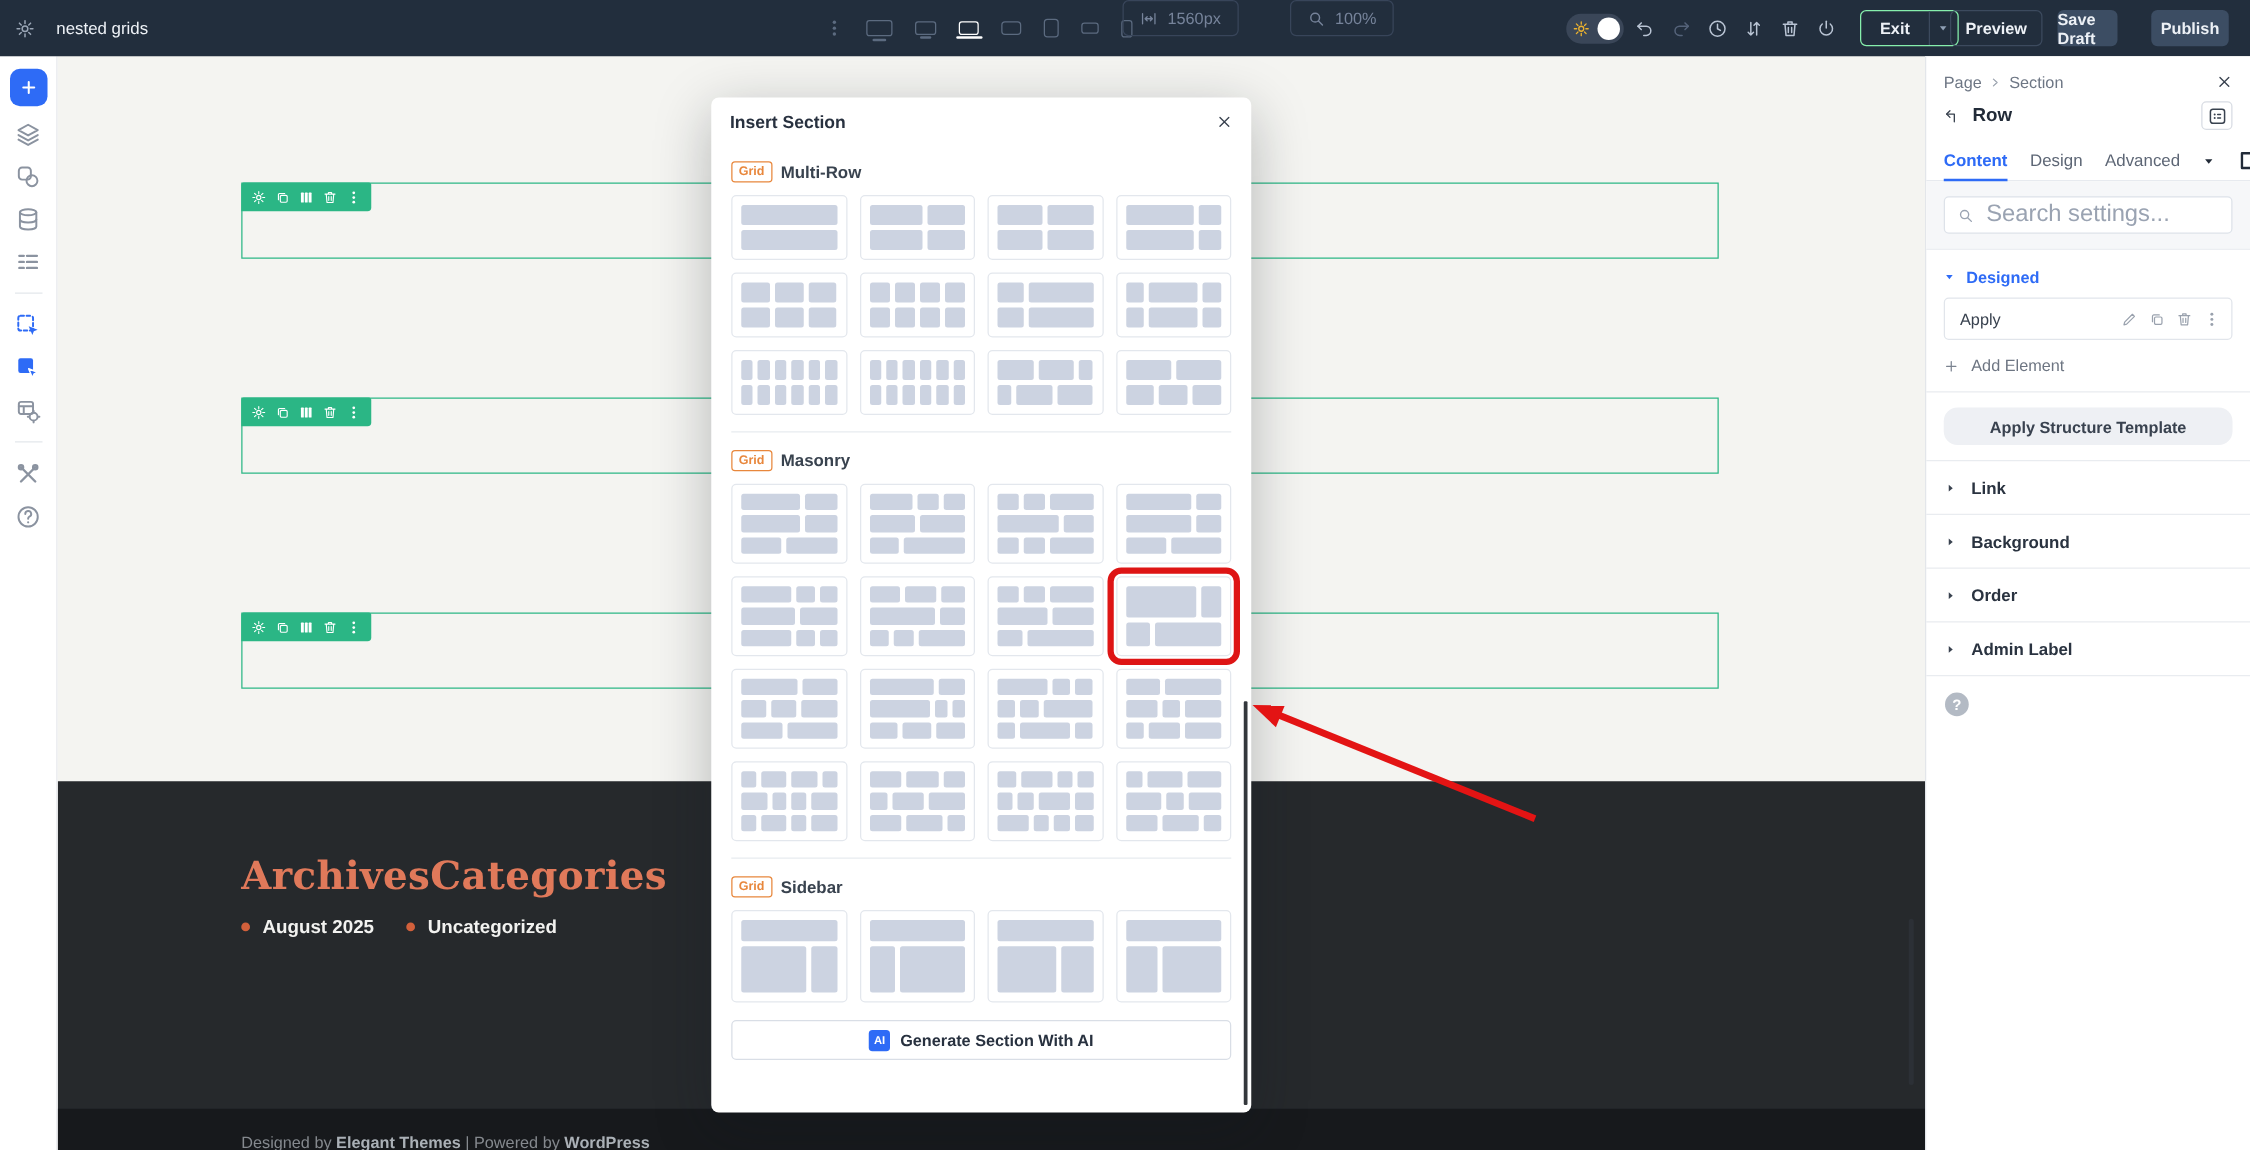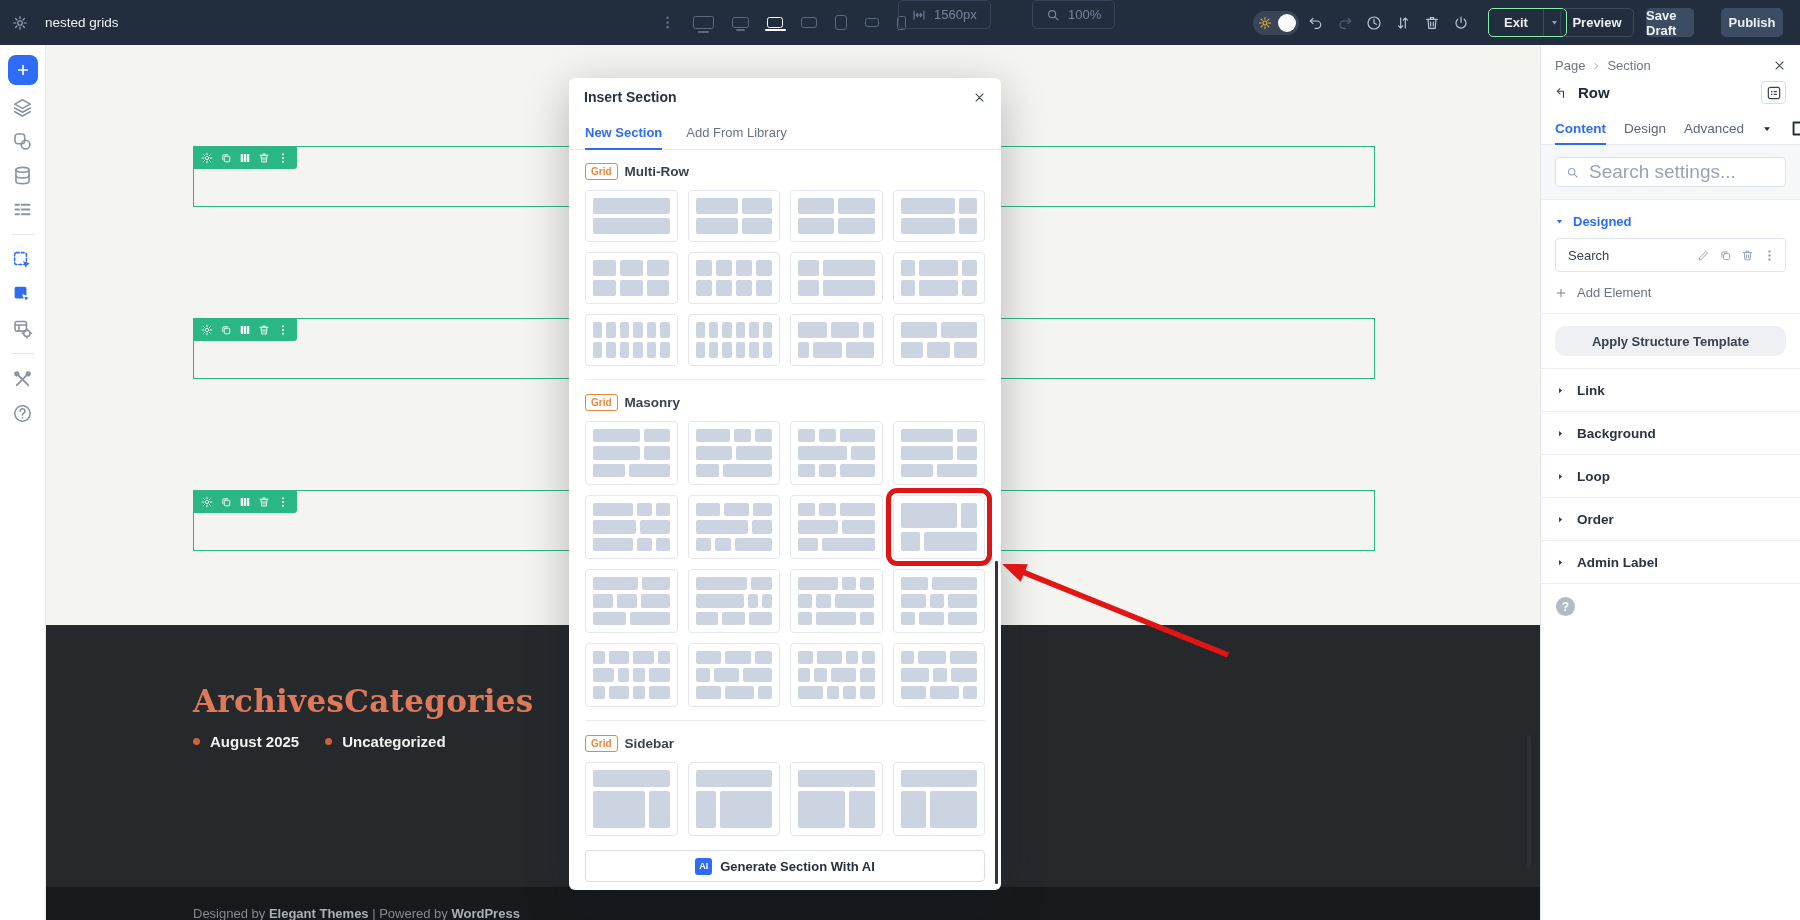--- a/index.html
+++ b/index.html
@@ -501,24 +501,20 @@
 
   <section class="modal">
     <div class="m-header">
       <span class="m-title">Insert Section</span>
       <i class="ic m-close">
           <svg viewBox="0 0 24 24" fill="none" stroke="currentColor" stroke-width="2" stroke-linecap="round" stroke-linejoin="round">
             <path d="M5.5 5.5l13 13M18.5 5.5l-13 13"></path>
           </svg>
         </i>
     </div>
-    <div class="m-tabs">
-      <span class="m-tab active">New Section</span>
-      <span class="m-tab">Add From Library</span>
-    </div>
     <div class="m-body" id="modal-sections">
         <div class="sec-label">
           <span class="grid-badge">Grid</span>
           <span class="sec-title">Multi-Row</span>
         </div>
         <div class="cards">
           <div class="card" style="height: 52px;">
             <div class="c-row">
               <div class="c-block" style="flex-grow: 1;"></div>
             </div>
@@ -1046,21 +1042,21 @@
     </div>
     <div class="p-elements">
       <i class="ic" style="color:#2e6bf6;">
           <svg viewBox="0 0 24 24" fill="none" stroke="currentColor" stroke-width="1.8" stroke-linecap="round" stroke-linejoin="round">
             <path d="M5 8h14L12 17z" fill="currentColor" stroke="none"></path>
           </svg>
         </i>
       <span>Designed</span>
     </div>
     <div class="p-colcard">
-      <span class="p-collabel">Search</span>
+      <span class="p-collabel">Apply</span>
       <span class="p-colicons" id="col-icons">
           <i class="ic">
             <svg viewBox="0 0 24 24" fill="none" stroke="currentColor" stroke-width="1.8" stroke-linecap="round" stroke-linejoin="round">
               <path d="M4 20l1-4L16.5 4.5l3 3L8 19z"></path>
             </svg>
           </i>
           <i class="ic">
             <svg viewBox="0 0 24 24" fill="none" stroke="currentColor" stroke-width="1.8" stroke-linecap="round" stroke-linejoin="round">
               <rect x="8.5" y="8.5" width="11" height="11" rx="2"></rect>
               <path d="M15.5 5.5h-8a2 2 0 0 0-2 2v8"></path>
@@ -1108,28 +1104,20 @@
             </svg>
           </i>
           <span>Background</span>
         </div>
         <div class="p-group">
           <i class="ic">
             <svg viewBox="0 0 24 24" fill="none" stroke="currentColor" stroke-width="1.8" stroke-linecap="round" stroke-linejoin="round">
               <path d="M8 5l8.5 7L8 19z" fill="currentColor" stroke="none"></path>
             </svg>
           </i>
-          <span>Loop</span>
-        </div>
-        <div class="p-group">
-          <i class="ic">
-            <svg viewBox="0 0 24 24" fill="none" stroke="currentColor" stroke-width="1.8" stroke-linecap="round" stroke-linejoin="round">
-              <path d="M8 5l8.5 7L8 19z" fill="currentColor" stroke="none"></path>
-            </svg>
-          </i>
           <span>Order</span>
         </div>
         <div class="p-group">
           <i class="ic">
             <svg viewBox="0 0 24 24" fill="none" stroke="currentColor" stroke-width="1.8" stroke-linecap="round" stroke-linejoin="round">
               <path d="M8 5l8.5 7L8 19z" fill="currentColor" stroke="none"></path>
             </svg>
           </i>
           <span>Admin Label</span>
         </div>

